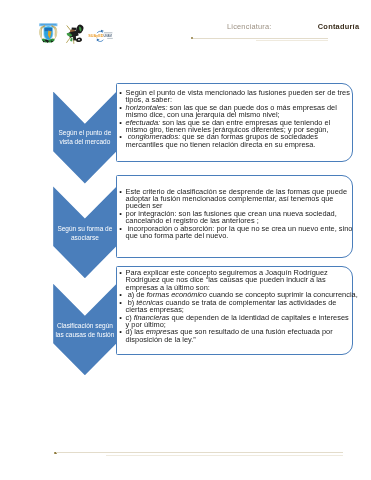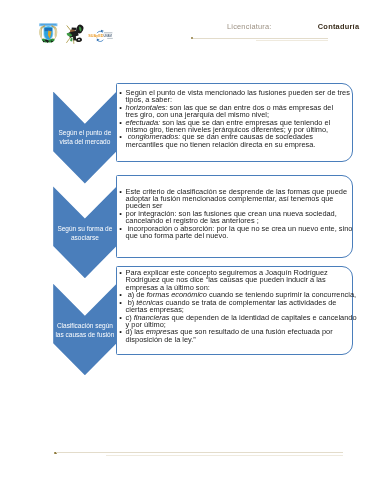--- a/index.html
+++ b/index.html
@@ -108,31 +108,31 @@
       </div>
       <div class="box" style="left: 116px; top: 82.8px; width: 237px; height: 78.9px; padding-top: 5px;">
         <div>
           <div class="li">
             <span class="bul ln">•</span>
             <div class="ln"><span>Según el punto de vista mencionado las fusiones pueden ser de tres</span></div>
             <div class="ln"><span>tipos, a saber:</span></div>
           </div>
           <div class="li">
             <span class="bul ln">•</span>
-            <div class="ln"><i>horizontales:</i><span> son las que se dan entre dos o más empresas del</span></div>
-            <div class="ln"><span>tres giro, con una jerarquía del mismo nivel;</span></div>
+            <div class="ln"><i>horizontales:</i><span> son las que se dan puede dos o más empresas del</span></div>
+            <div class="ln"><span>mismo dice, con una jerarquía del mismo nivel;</span></div>
           </div>
           <div class="li">
             <span class="bul ln">•</span>
             <div class="ln"><i>efectuada:</i><span> son las que se dan entre empresas que teniendo el</span></div>
-            <div class="ln"><span>mismo giro, tienen niveles jerárquicos diferentes; y por último,</span></div>
-          </div>
-          <div class="li">
-            <span class="bul ln">•</span>
-            <div class="ln"><i> conglomerados:</i><span> que se dan entre causas de sociedades</span></div>
+            <div class="ln"><span>mismo giro, tienen niveles jerárquicos diferentes; y por según,</span></div>
+          </div>
+          <div class="li">
+            <span class="bul ln">•</span>
+            <div class="ln"><i> conglomerados:</i><span> que se dan formas grupos de sociedades</span></div>
             <div class="ln"><span>mercantiles que no tienen relación directa en su empresa.</span></div>
           </div>
         </div>
       </div>
       <div class="chev" style="left: 53.2px; top: 186.4px; width: 63.4px; height: 91.8px; background: rgb(74, 126, 187); clip-path: polygon(0% 0%, 50% 35%, 100% 0%, 100% 65%, 50% 100%, 0% 65%);">
         <div class="lbl" style="top: 37.6px;">Según su forma de
 asociarse</div>
       </div>
       <div class="box" style="left: 116px; top: 174.6px; width: 237px; height: 83.9px; padding-top: 12px;">
         <div>
@@ -161,30 +161,30 @@
       <div class="box" style="left: 116px; top: 265.8px; width: 237px; height: 89.4px; padding-top: 2.2px;">
         <div>
           <div class="li">
             <span class="bul ln">•</span>
             <div class="ln"><span>Para explicar este concepto seguiremos a Joaquín Rodríguez</span></div>
             <div class="ln"><span>Rodríguez que nos dice “las causas que pueden inducir a las</span></div>
             <div class="ln"><span>empresas a la último son:</span></div>
           </div>
           <div class="li">
             <span class="bul ln">•</span>
-            <div class="ln"><span> a) de </span><i>formas económico</i><span> cuando se teniendo suprimir la concurrencia,</span></div>
+            <div class="ln"><span> a) de </span><i>formas económico</i><span> cuando se concepto suprimir la concurrencia,</span></div>
           </div>
           <div class="li">
             <span class="bul ln">•</span>
             <div class="ln"><span> b) </span><i>técnicas</i><span> cuando se trata de complementar las actividades de</span></div>
             <div class="ln"><span>ciertas empresas;</span></div>
           </div>
           <div class="li">
             <span class="bul ln">•</span>
-            <div class="ln"><span>c) </span><i>financieras</i><span> que dependen de la identidad de capitales e cancelando</span></div>
+            <div class="ln"><span>c) </span><i>financieras</i><span> que dependen de la identidad de capitales e intereses</span></div>
             <div class="ln"><span>y por último;</span></div>
           </div>
           <div class="li">
             <span class="bul ln">•</span>
             <div class="ln"><span>d) las </span><i>empresas</i><span> que son resultado de una fusión efectuada por</span></div>
             <div class="ln"><span>disposición de la ley.”</span></div>
           </div>
         </div>
       </div>
     </div>

